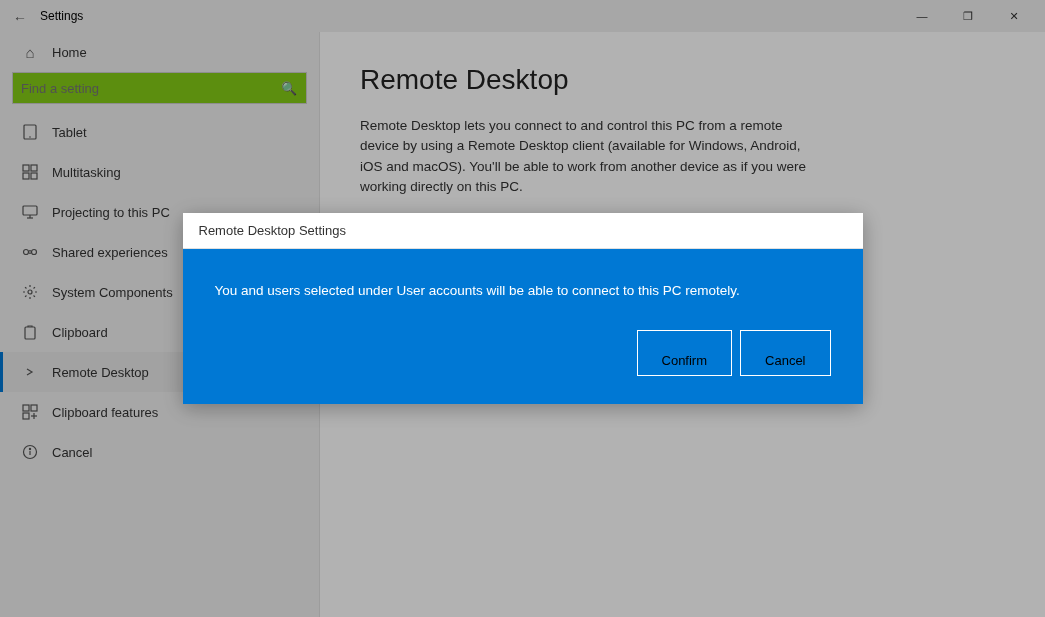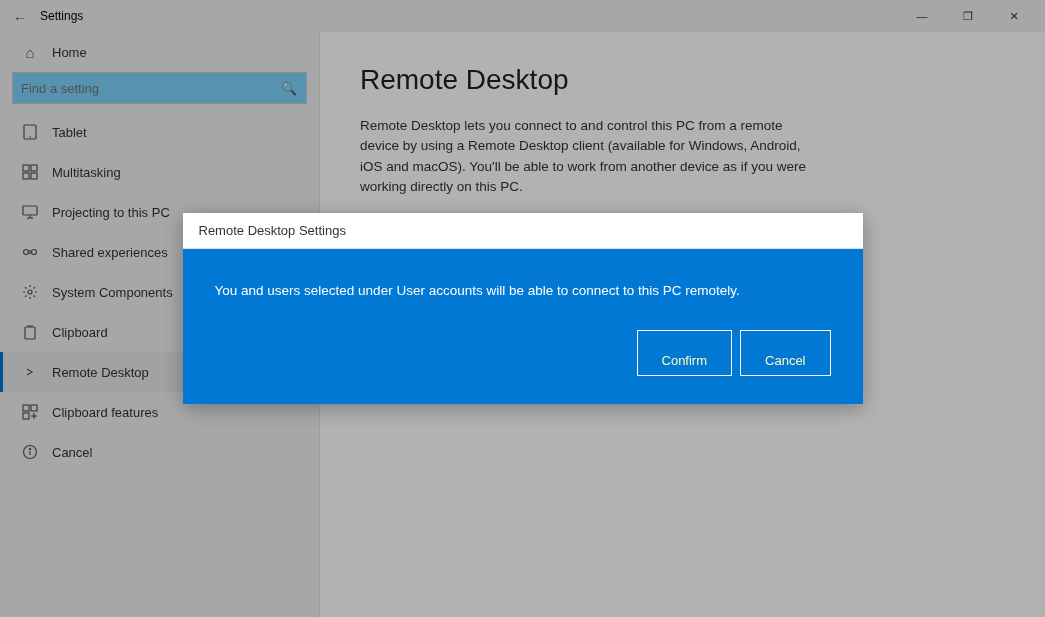--- a/index.html
+++ b/index.html
@@ -58,21 +58,21 @@
       display: flex;
       flex-direction: column;
       flex-shrink: 0;
       overflow-y: auto;
       border-right: 1px solid #e0e0e0;
     }
 
     .sidebar-search {
       display: flex;
       align-items: center;
-      background: #7dd3fc;
+      background: #84cc16;
       border: 1px solid #ccc;
       margin: 0 12px 8px 12px;
       padding: 4px 8px;
       height: 32px;
     }
     .sidebar-search input {
       border: none;
       outline: none;
       font-size: 13px;
       flex: 1;
@@ -213,21 +213,21 @@
       justify-content: flex-end;
       gap: 8px;
     }
 
     .dialog-btn {
       padding: 22px 24px;
       font-size: 13px;
       cursor: pointer;
       border: 1px solid white;
       background: transparent;
-      color: #fef9c3;
+      color: #000000;
       height: 45px;
       min-width: 80px;
     }
   </style>
 </head>
 <body>
 
 <div class="titlebar">
   <div class="titlebar-back">←</div>
   <span class="titlebar-title">Settings</span>

